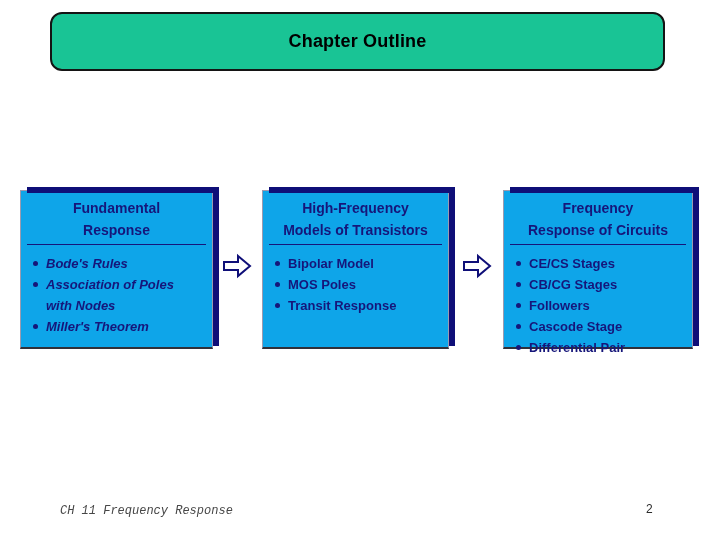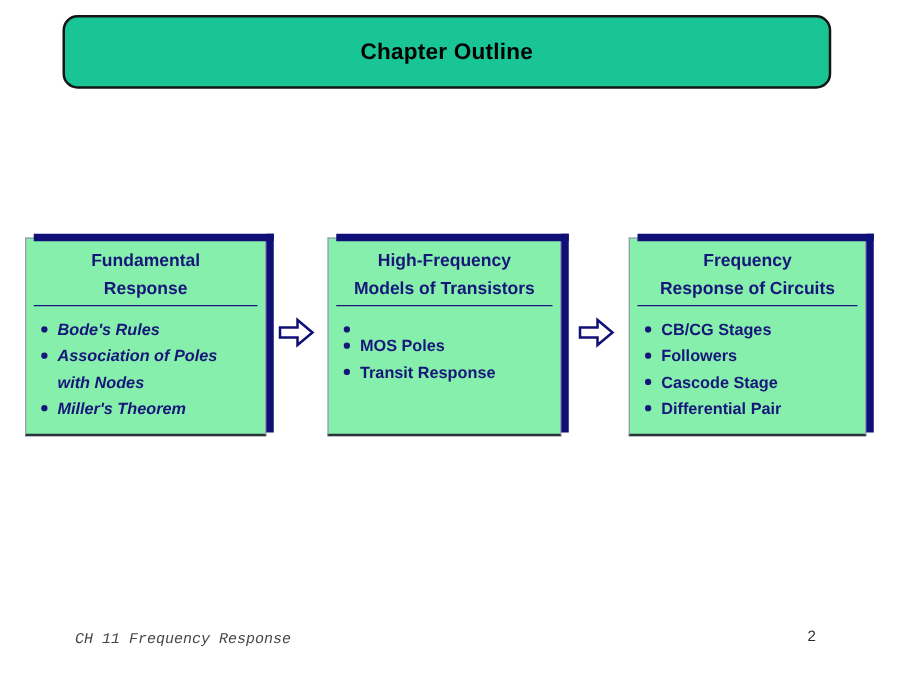--- a/index.html
+++ b/index.html
@@ -30,21 +30,21 @@
     font-weight: bold;
     color: #000000;
     letter-spacing: 0.2px;
   }
 
   
   .card {
     position: absolute;
     top: 190px;
     height: 159px;
-    background: #86efac;
+    background: #0ea5e9;
     border: 1px solid #9b9bb0;
     border-bottom: 2px solid #30303a;
     box-sizing: border-box;
   }
   .card::before {               
     content: "";
     position: absolute;
     left: 6px; right: -7px; top: -4px;
     height: 6px;
     background: #0F0F78;
@@ -153,20 +153,21 @@
 
   <div class="card card2">
     <div class="card-header">
       <div>High-Frequency</div>
       <div>Models of Transistors</div>
     </div>
     <div class="card-sep"></div>
     <ul class="card-list">
       <li>
           <span class="dot"></span>
+          <span class="btxt">Bipolar Model</span>
         </li>
       <li>
           <span class="dot"></span>
           <span class="btxt">MOS Poles</span>
         </li>
       <li>
           <span class="dot"></span>
           <span class="btxt">Transit Response</span>
         </li>
     </ul>
@@ -178,20 +179,24 @@
 
   <div class="card card3">
     <div class="card-header">
       <div>Frequency</div>
       <div>Response of Circuits</div>
     </div>
     <div class="card-sep"></div>
     <ul class="card-list">
       <li>
           <span class="dot"></span>
+          <span class="btxt">CE/CS Stages</span>
+        </li>
+      <li>
+          <span class="dot"></span>
           <span class="btxt">CB/CG Stages</span>
         </li>
       <li>
           <span class="dot"></span>
           <span class="btxt">Followers</span>
         </li>
       <li>
           <span class="dot"></span>
           <span class="btxt">Cascode Stage</span>
         </li>

